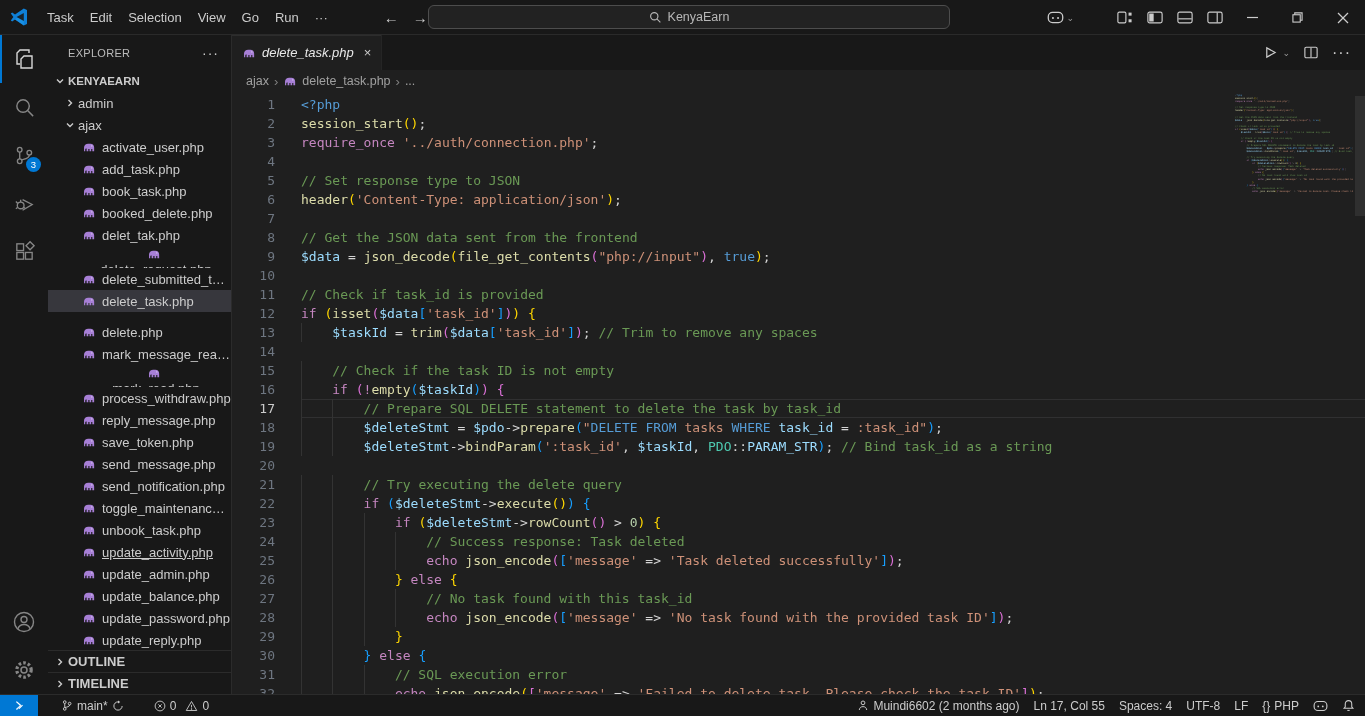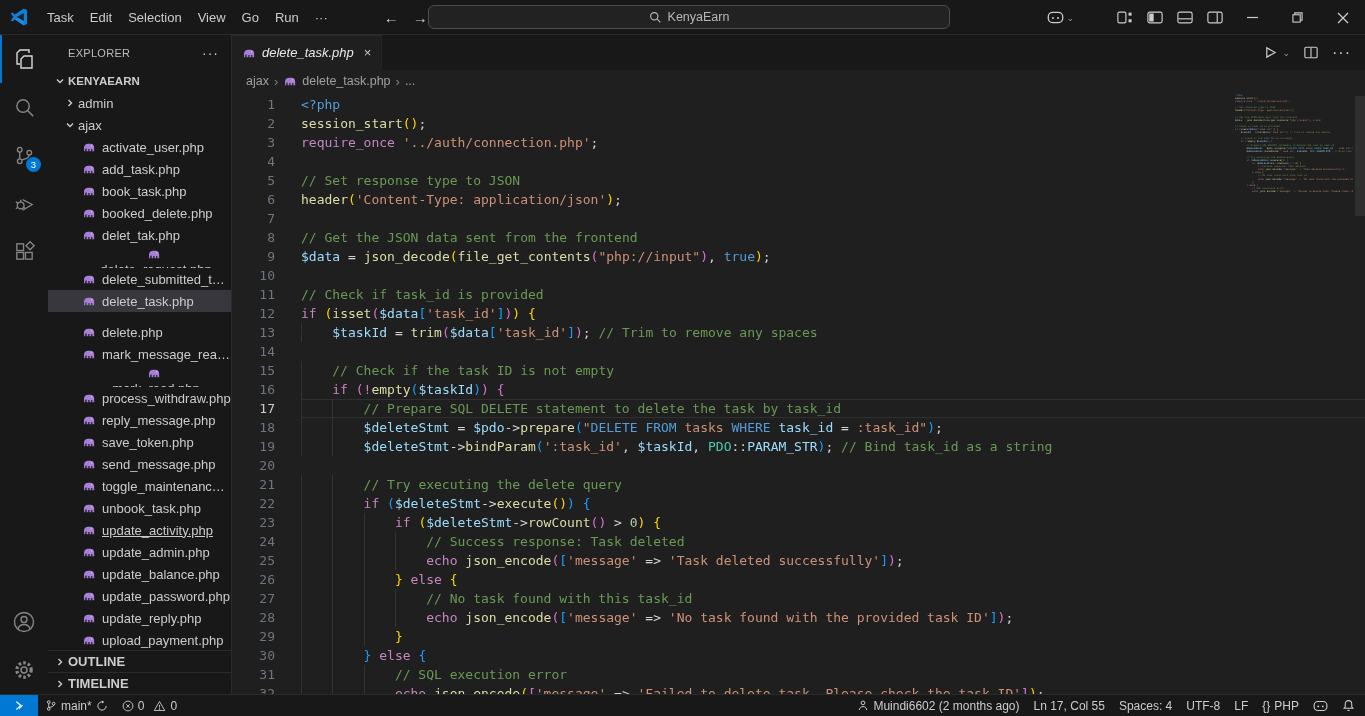--- a/index.html
+++ b/index.html
@@ -76,21 +76,21 @@
   .tk-n{color:#b5cea8} .tk-b1{color:#ffd700} .tk-b2{color:#da70d6} .tk-b3{color:#179fff}
 
   .minimap { position:absolute; top:2px; right:12px; width:118px; overflow:hidden;
     font-family:"DejaVu Sans Mono", monospace; font-size:2.4px; line-height:3.1px; white-space:pre; opacity:.9; }
   .minimap .cline { height:3.1px; }
   .minimap .ind { box-shadow:none; width:4ch; }
   .vscrollbar { position:absolute; top:4px; right:0; width:10px; height:120px; background:rgba(121,121,121,.18); }
 
   
   .statusbar { height:22px; background:#181818; border-top:1px solid #2b2b2b;
-    display:flex; align-items:center; font-size:12px; color:#cccccc; }
+    display:flex; align-items:center; font-size:12px; color:#cccccc;gap:16px; }
   .sb-item { display:flex; align-items:center; gap:4px; padding:0 7px; height:22px; cursor:pointer; }
   .remote { width:38px; background:#0078d4; color:#fff; justify-content:center; }
   .sb-right { margin-left:auto; display:flex; align-items:center; }
   svg { display:block; }
 </style>
 </head>
 <body>
 
 <div class="titlebar">
   <svg class="vscode-logo" viewBox="0 0 100 100">
@@ -384,20 +384,29 @@
           <span class="fname">save_token.php</span>
         </div>
         <div class="tree-row" style="padding-left: 33px;">
           <span class="ficon">
             <svg width="14" height="12" viewBox="0 0 16 14">
               <path fill="#a77fd6" d="M2.2 12 V7.6 C2.2 4.9 4.3 3.2 7 3.2 L9.6 3.2 C12.4 3.2 14 5 14 7.6 V12 H11.9 V9.3 H10.6 V12 H8.6 V9.3 H7.2 V12 H5.2 V8.8 C4.1 8.8 3.6 9.4 3.6 10.4 V12 Z"></path>
               <circle cx="11.3" cy="5.8" r="0.7" fill="#e7ddf6"></circle>
             </svg>
           </span>
           <span class="fname">send_message.php</span>
+        </div>
+        <div class="tree-row" style="padding-left: 33px;">
+          <span class="ficon">
+            <svg width="14" height="12" viewBox="0 0 16 14">
+              <path fill="#a77fd6" d="M2.2 12 V7.6 C2.2 4.9 4.3 3.2 7 3.2 L9.6 3.2 C12.4 3.2 14 5 14 7.6 V12 H11.9 V9.3 H10.6 V12 H8.6 V9.3 H7.2 V12 H5.2 V8.8 C4.1 8.8 3.6 9.4 3.6 10.4 V12 Z"></path>
+              <circle cx="11.3" cy="5.8" r="0.7" fill="#e7ddf6"></circle>
+            </svg>
+          </span>
+          <span class="fname">send_notification.php</span>
         </div>
         <div class="tree-row" style="padding-left: 33px;">
           <span class="ficon">
             <svg width="14" height="12" viewBox="0 0 16 14">
               <path fill="#a77fd6" d="M2.2 12 V7.6 C2.2 4.9 4.3 3.2 7 3.2 L9.6 3.2 C12.4 3.2 14 5 14 7.6 V12 H11.9 V9.3 H10.6 V12 H8.6 V9.3 H7.2 V12 H5.2 V8.8 C4.1 8.8 3.6 9.4 3.6 10.4 V12 Z"></path>
               <circle cx="11.3" cy="5.8" r="0.7" fill="#e7ddf6"></circle>
             </svg>
           </span>
           <span class="fname">toggle_maintenance.php</span>
         </div>

